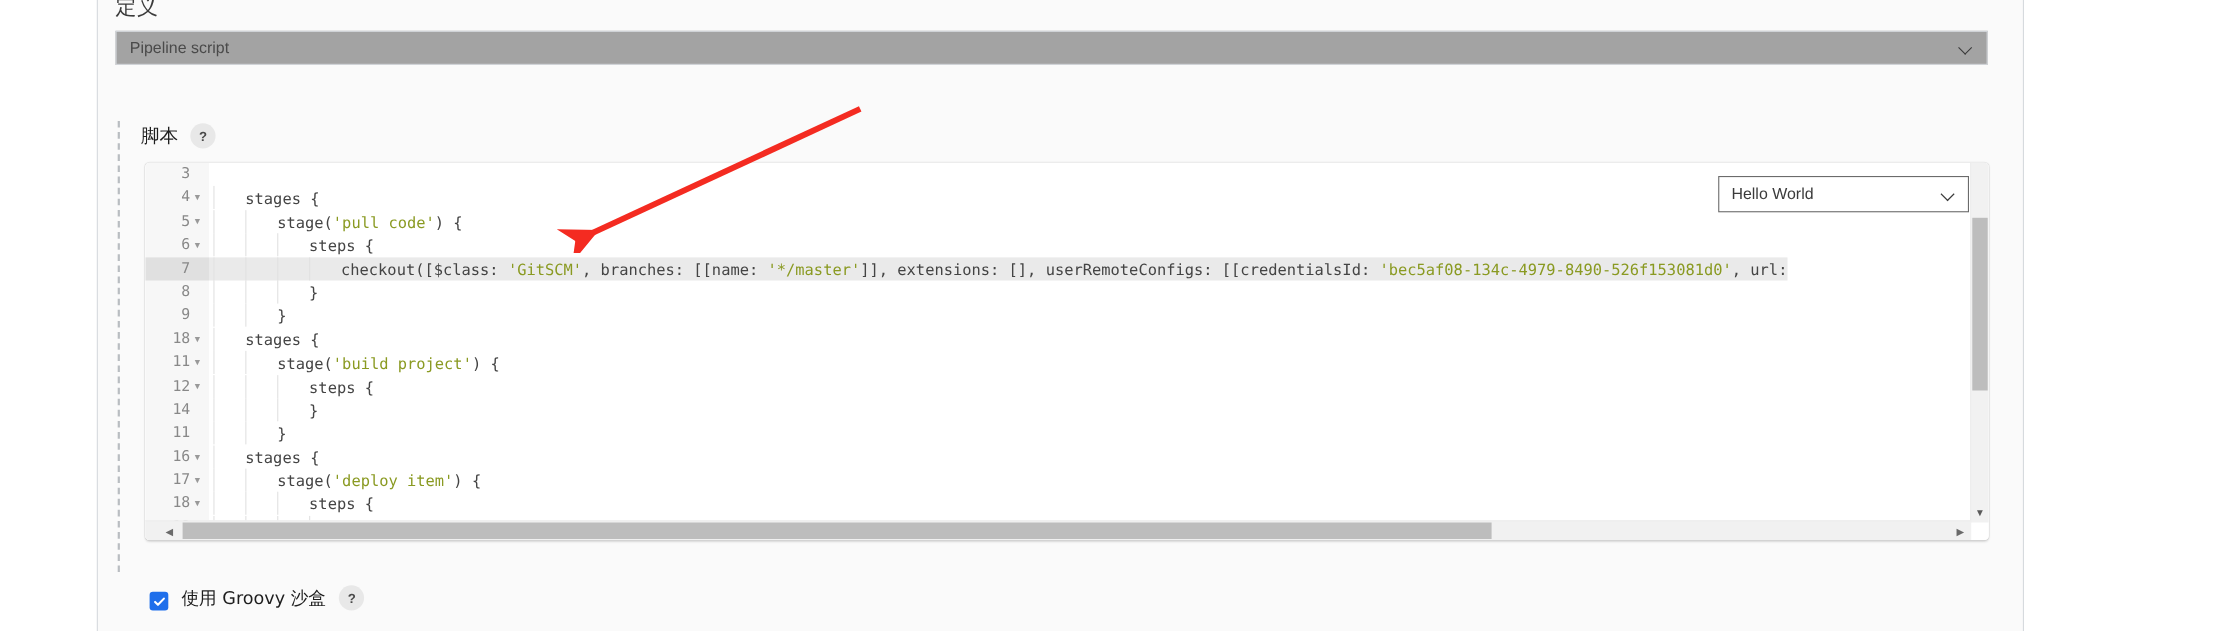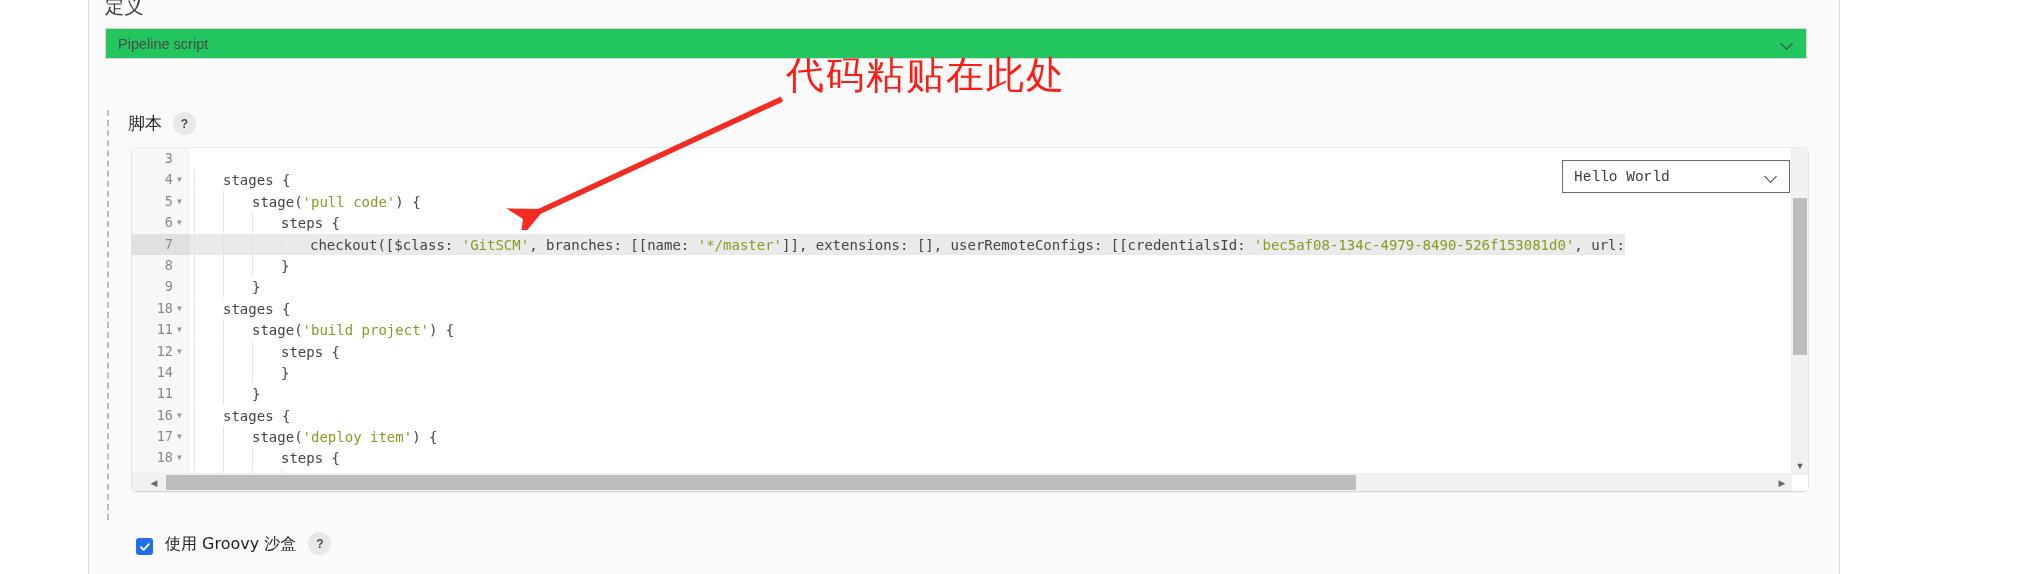--- a/index.html
+++ b/index.html
@@ -34,21 +34,21 @@
   .definition-label{
     position:absolute;left:105px;top:-6px;
     font-size:19px;color:#3b3b3b;font-weight:400;
     letter-spacing:.5px;
     font-family:"DejaVu Sans","Liberation Sans",sans-serif;
   }
 
   .definition-select{
     position:absolute;left:105px;top:28px;
     width:1702px;height:31px;
-    background:#22c55e;
+    background:#a3a3a3;
     border:1px solid #d4d8dc;
     box-sizing:border-box;
     display:flex;align-items:center;
     padding:0 12px;
     font-size:14.5px;color:#4a4a4a;
     cursor:pointer;
   }
   .definition-select .sel-text{flex:1;}
   .chev{
     width:13px;height:13px;display:inline-block;position:relative;flex:0 0 auto;
@@ -177,21 +177,21 @@
 
   
   .sample-select{
     position:absolute;left:1562px;top:160px;
     width:228px;height:33px;
     background:#ffffff;border:1px solid #6b6b6b;
     box-sizing:border-box;
     display:flex;align-items:center;padding:0 11px;
     font-size:14.5px;color:#3b3b3b;
     z-index:40;cursor:pointer;
-    font-family:Liberation Mono, monospace;
+    font-family:Liberation Sans, sans-serif;
   }
   .sample-select .sel-text{flex:1;}
 
   
   .sandbox-row{
     position:absolute;left:136px;top:532px;
     display:flex;align-items:flex-end;gap:12px;
   }
   .cbox{
     width:17px;height:17px;border-radius:3px;background:#1f6feb;
@@ -294,15 +294,14 @@
 
   <svg class="annot-arrow" viewBox="0 0 330 135">
     <defs>
       <marker id="ahead" markerWidth="7" markerHeight="7" refX="4.6" refY="3.5" orient="auto" markerUnits="strokeWidth">
         <path d="M6.6,0.4 L0.2,3.5 L6.6,6.6 L4.6,3.5 Z" fill="#f42b21"></path>
       </marker>
     </defs>
     <line x1="287" y1="4" x2="28" y2="124" stroke="#f42b21" stroke-width="5.4" marker-end="url(#ahead)"></line>
   </svg>
 
-  <div class="annot-text">代码粘贴在此处</div>
 
 </div>
 
 </body></html>

